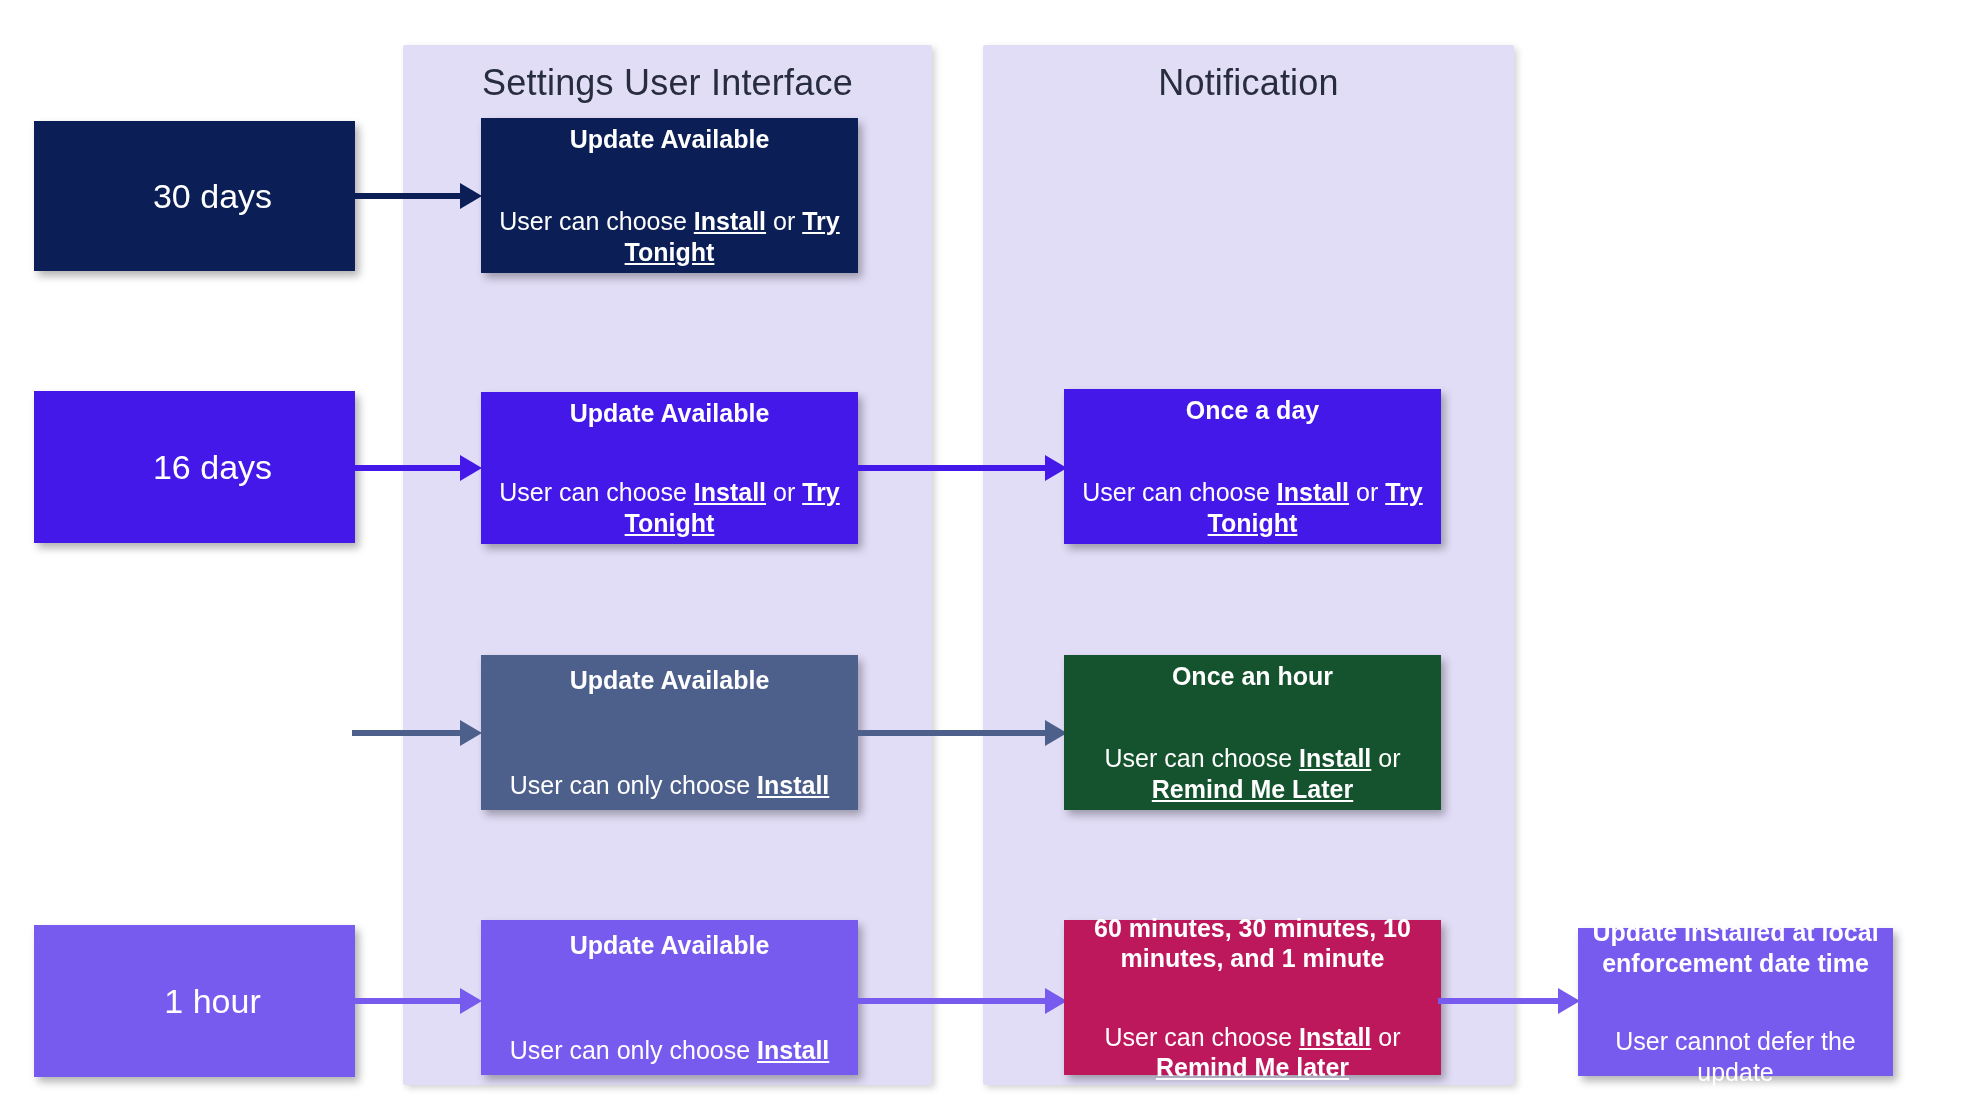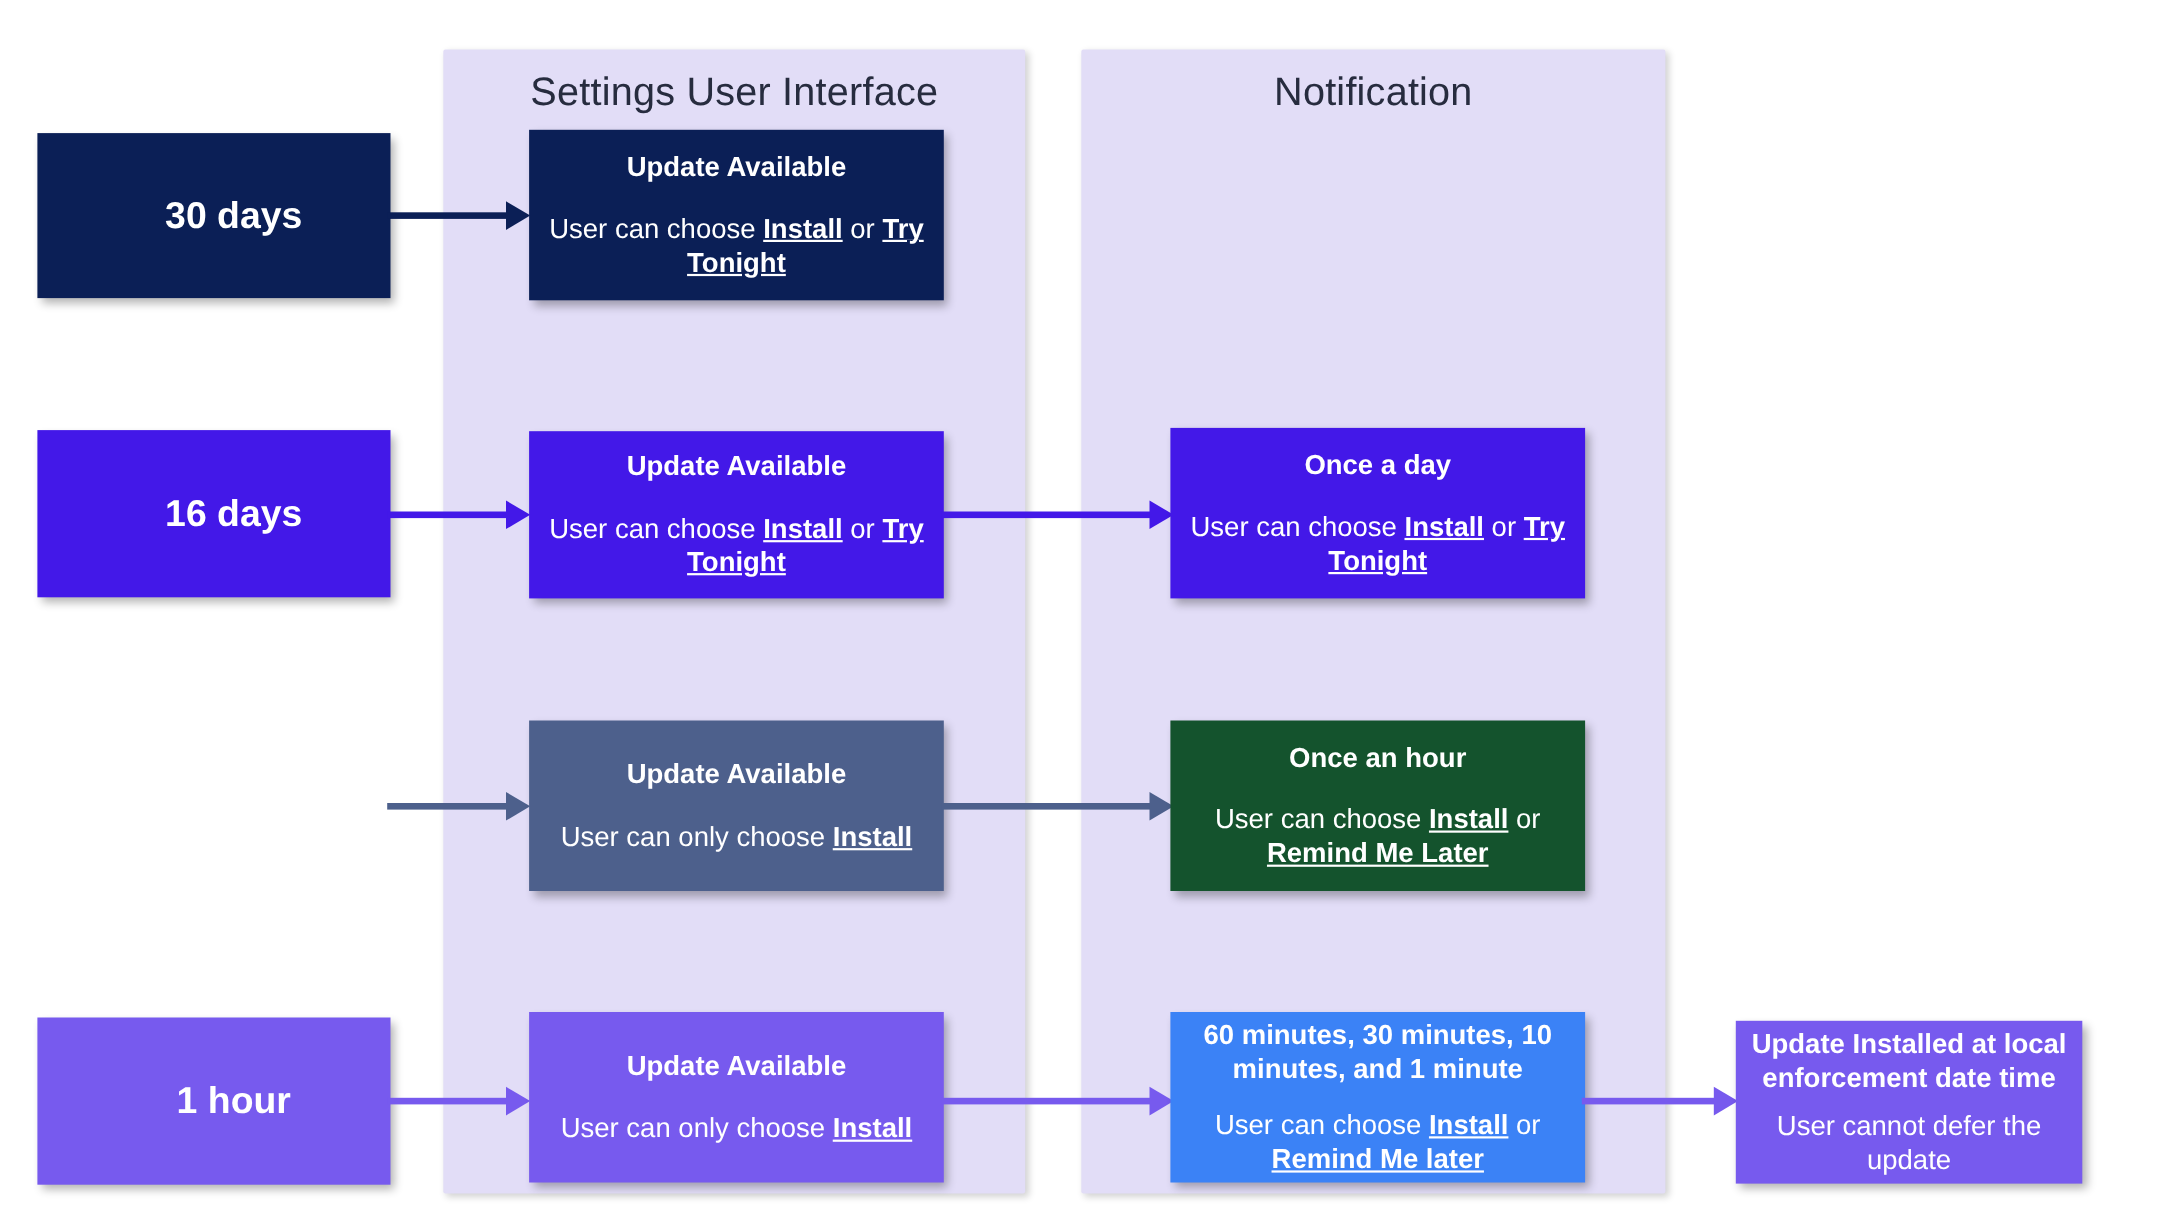--- a/index.html
+++ b/index.html
@@ -43,38 +43,39 @@
     position: absolute;
     box-shadow: 4px 5px 8px rgba(0,0,0,0.30);
     display: flex;
     flex-direction: column;
     align-items: center;
     justify-content: center;
     color: #ffffff;
     text-align: center;
     box-sizing: border-box;
     padding: 6px 12px;
+    gap: 24px;
   }
   .node .title-line {
     font-size: 25px;
     font-weight: 700;
     line-height: 1.22;
   }
   .node .body-line {
     font-size: 25px;
     font-weight: 400;
     line-height: 1.22;
   }
   .node .body-line b { font-weight: 700; text-decoration: underline; }
   .node .gap { height: 26px; }
 
   
   .stage-label {
     font-size: 34px;
-    font-weight: 700;
+    font-weight: 400;
     line-height: 1.2;
     margin-left: 36px;
   }
 
   
   .arrow { position: absolute; }
   .arrow .shaft {
     position: absolute;
     left: 0;
     top: 50%;
@@ -193,21 +194,21 @@
     <div class="body-line">
       <span>User can only choose </span><b>Install</b>
     </div>
   </div>
 
   <div class="arrow" style="left:856px; top:988px; width:211px; height:26px;">
     <div class="shaft" style="width:193px; background:#775AEE;"></div>
     <div class="head" style="border-left:22px solid #775AEE;"></div>
   </div>
 
-  <div class="node" style="left:1064px; top:920px; width:377px; height:155px; background:#3b82f6;text-align:center;">
+  <div class="node" style="left:1064px; top:920px; width:377px; height:155px; background:#be185d;text-align:center;">
     <div class="title-line">60 minutes, 30 minutes, 10 minutes, and 1 minute</div>
     <div class="gap" style="height:22px;"></div>
     <div class="body-line">
       <span>User can choose </span><b>Install</b><span> or </span><b>Remind Me later</b>
     </div>
   </div>
 
   <div class="arrow" style="left:1438px; top:988px; width:142px; height:26px;">
     <div class="shaft" style="width:124px; background:#775AEE;"></div>
     <div class="head" style="border-left:22px solid #775AEE;"></div>

